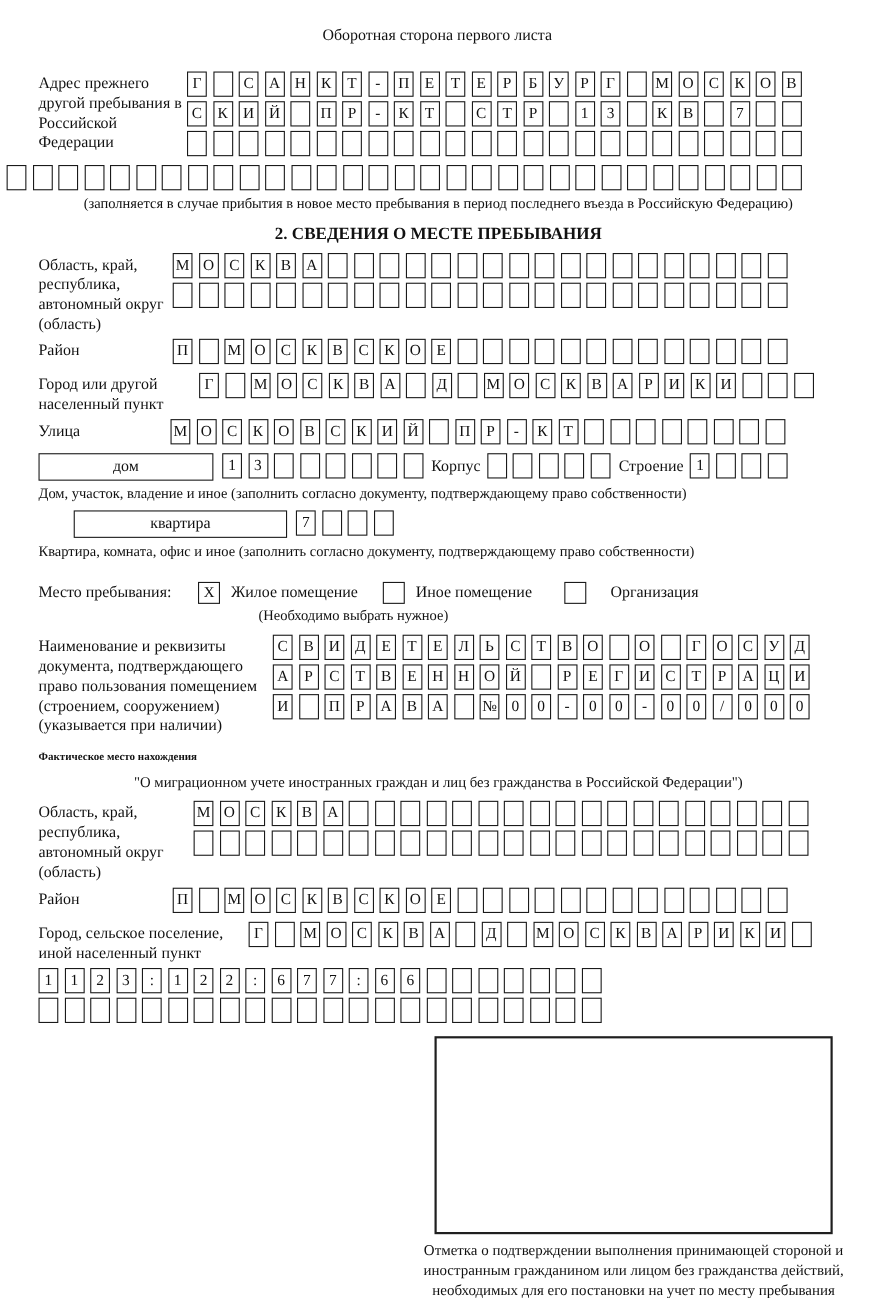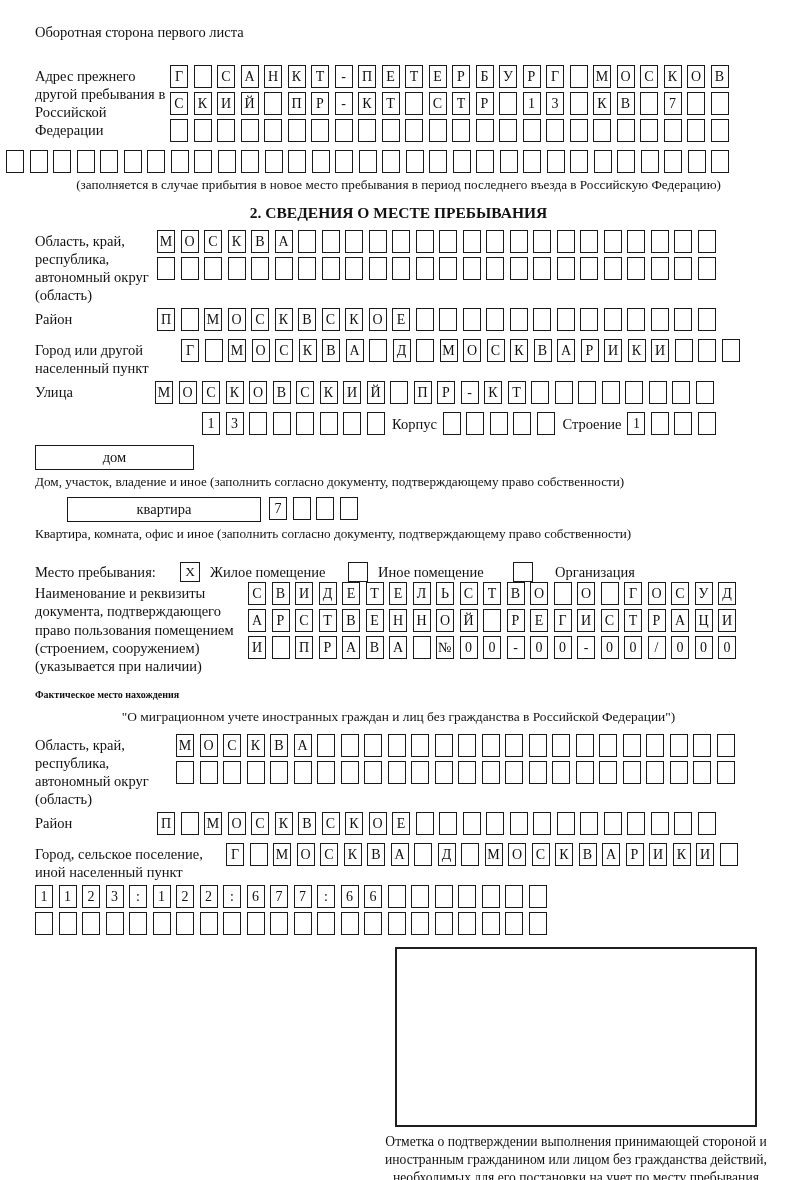--- a/index.html
+++ b/index.html
@@ -1,36 +1,36 @@
 <!DOCTYPE html>
 <html><head>
 <meta charset="utf-8">
 <style>
   html,body{margin:0;padding:0;background:#ffffff;}
   body{width:800px;height:1180px;overflow:hidden;color:#111;
        font-family:"Liberation Serif","DejaVu Serif",serif;}
   .page{padding:12px 38px 0 35px;}
-  .top-title{text-align:left;font-size:14.5px;margin:12px 2px 24px 0;}
+  .top-title{text-align:center;font-size:14.5px;margin:12px 2px 24px 0;}
   
   .box-row{white-space:nowrap;margin-bottom:4px;line-height:0;}
   .cell{display:inline-block;width:16px;height:21px;border:1.5px solid #1a1a1a;
         margin-right:5.5px;text-align:center;font-size:14px;line-height:21px;
         vertical-align:top;}
   .row4{margin-left:-29px;margin-top:1px;}
   .caption{font-size:13.2px;line-height:1.25;}
   .center{text-align:center;}
   .section-title{text-align:center;font-weight:bold;font-size:15.5px;margin:10px 0 8px 0;}
   .form-row{display:flex;align-items:flex-start;margin-bottom:4px;}
   .form-label{font-size:14.5px;line-height:1.25;flex-shrink:0;padding-top:2px;}
   .w122{width:122px;} .w135{width:135px;} .w146{width:146px;} .w120{width:120px;}
   .w141{width:141px;} .w191{width:191px;} .w213{width:213px;}
   
   .wide-box{border:1.5px solid #1a1a1a;height:23px;line-height:23px;text-align:center;
             font-size:14.5px;flex-shrink:0;}
-  .w-dom{width:157px;margin-right:8px;margin-top:33px;}
+  .w-dom{width:157px;margin-right:8px;}
   .w-kv{width:192px;margin-right:8px;}
   .inline-label{font-size:14.5px;line-height:24px;margin:0 6px 0 2px;flex-shrink:0;}
   .house-row .box-row,.apt-row .box-row{margin-bottom:0;}
   
   .stay-row{display:flex;align-items:center;margin-top:20px;}
   .stay-label{font-size:14.5px;width:145px;flex-shrink:0;}
   .checkbox{display:inline-block;width:18px;height:18px;border:1.5px solid #1a1a1a;
             text-align:center;font-size:13.5px;line-height:18px;flex-shrink:0;}
   .opt{font-size:14.5px;}
   .o1{margin-left:10px;width:130px;} .o2{margin-left:10px;width:125px;margin-right:10px;}
@@ -110,20 +110,21 @@
 
   <div class="stay-row">
     <span class="stay-label">Место пребывания:</span>
     <span class="checkbox">X</span>
     <span class="opt o1">Жилое помещение</span>
     <span class="checkbox cb2"></span>
     <span class="opt o2">Иное помещение</span>
     <span class="checkbox cb3"></span>
     <span class="opt o3">Организация</span>
   </div>
+  <div class="caption stay-note">(Необходимо выбрать нужное)</div>
 
   <div class="form-row">
     <div class="form-label w213">Наименование и реквизиты документа, подтверждающего право пользования помещением (строением, сооружением) (указывается при наличии)</div>
     <div>
       <div class="box-row"><span class="cell">С</span><span class="cell">В</span><span class="cell">И</span><span class="cell">Д</span><span class="cell">Е</span><span class="cell">Т</span><span class="cell">Е</span><span class="cell">Л</span><span class="cell">Ь</span><span class="cell">С</span><span class="cell">Т</span><span class="cell">В</span><span class="cell">О</span><span class="cell"></span><span class="cell">О</span><span class="cell"></span><span class="cell">Г</span><span class="cell">О</span><span class="cell">С</span><span class="cell">У</span><span class="cell">Д</span></div>
       <div class="box-row"><span class="cell">А</span><span class="cell">Р</span><span class="cell">С</span><span class="cell">Т</span><span class="cell">В</span><span class="cell">Е</span><span class="cell">Н</span><span class="cell">Н</span><span class="cell">О</span><span class="cell">Й</span><span class="cell"></span><span class="cell">Р</span><span class="cell">Е</span><span class="cell">Г</span><span class="cell">И</span><span class="cell">С</span><span class="cell">Т</span><span class="cell">Р</span><span class="cell">А</span><span class="cell">Ц</span><span class="cell">И</span></div>
       <div class="box-row"><span class="cell">И</span><span class="cell"></span><span class="cell">П</span><span class="cell">Р</span><span class="cell">А</span><span class="cell">В</span><span class="cell">А</span><span class="cell"></span><span class="cell">№</span><span class="cell">0</span><span class="cell">0</span><span class="cell">-</span><span class="cell">0</span><span class="cell">0</span><span class="cell">-</span><span class="cell">0</span><span class="cell">0</span><span class="cell">/</span><span class="cell">0</span><span class="cell">0</span><span class="cell">0</span></div>
     </div>
   </div>
 

